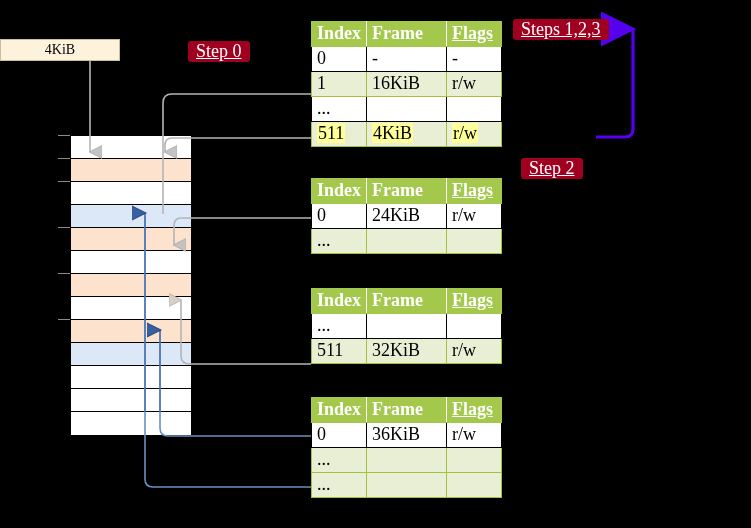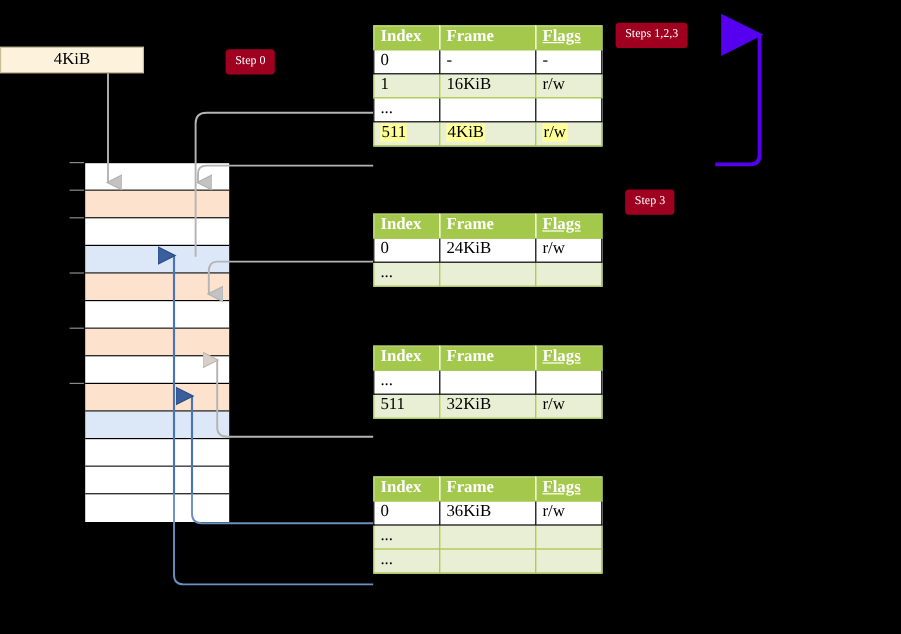--- a/index.html
+++ b/index.html
@@ -40,25 +40,26 @@
     box-sizing: border-box;
     color: #000000;
     font-size: 14px;
     line-height: 20px;
     text-align: center;
   }
   
   .badge {
     position: absolute;
     color: #ffffff;
-    font-size: 10px;
+    font-size: 18px;
     line-height: 18px;
     padding: 1px 8px 2px 8px;
     border-radius: 3px;
     white-space: nowrap;
+    text-decoration: underline;
   }
   .badge-red   { background: #a00020; }
   .badge-purple{ background: #5500ee; }
   #badge-step0 { left: 188px; top: 41px; }
   #badge-step4 { left: 521px; top: 158px; }
   #badge-steps123   { left: 513px; top: 19px; }
   #badge-steps1234  { left: 651px; top: 19px; }
 
   
   .mem-col {
@@ -89,21 +90,21 @@
     height: 1px;
     background: #8a8a8a;
   }
 
   
   .ptable {
     position: absolute;
     border-collapse: collapse;
     border: 1px solid #a3c23f;
     background: #ffffff;
-    font-size: 14px;
+    font-size: 18px;
   }
   .ptable td, .ptable th {
     border: 1px solid #000000;
     padding: 1px 5px 2px 5px;
     height: 20px;
     box-sizing: border-box;
     text-align: left;
     color: #000000;
     font-weight: normal;
     vertical-align: middle;
@@ -190,21 +191,21 @@
     <path d="M311,436 L168,436 Q160,436 160,428 L160,412" fill="none" stroke="#6b8fc0" stroke-width="1.6"></path>
     <path d="M160,412 L160,330" fill="none" stroke="#4a74b5" stroke-width="1.8" marker-end="url(#ah-blue-up)"></path>
 
     <path d="M311,487 L153,487 Q145,487 145,479 L145,412" fill="none" stroke="#6b8fc0" stroke-width="1.6"></path>
     <path d="M145,412 L145,213" fill="none" stroke="#4a74b5" stroke-width="1.8" marker-end="url(#ah-blue-up)"></path>
 
     <path d="M596,137 L625,137 Q633,137 633,129 L633,29" fill="none" stroke="#5500ee" stroke-width="3.2" marker-end="url(#ah-purple-up)"></path>
   </svg>
 
   <div class="badge badge-red" id="badge-step0">Step 0</div>
-  <div class="badge badge-red" id="badge-step4">Step 3</div>
+  <div class="badge badge-red" id="badge-step4">Step 2</div>
   <div class="badge badge-red" id="badge-steps123">Steps 1,2,3</div>
 
   <table class="ptable" id="table-0">
       <thead>
         <tr>
           <th class="col-index">Index</th>
           <th class="col-frame">Frame</th>
           <th class="col-flags">Flags</th>
         </tr>
       </thead>

